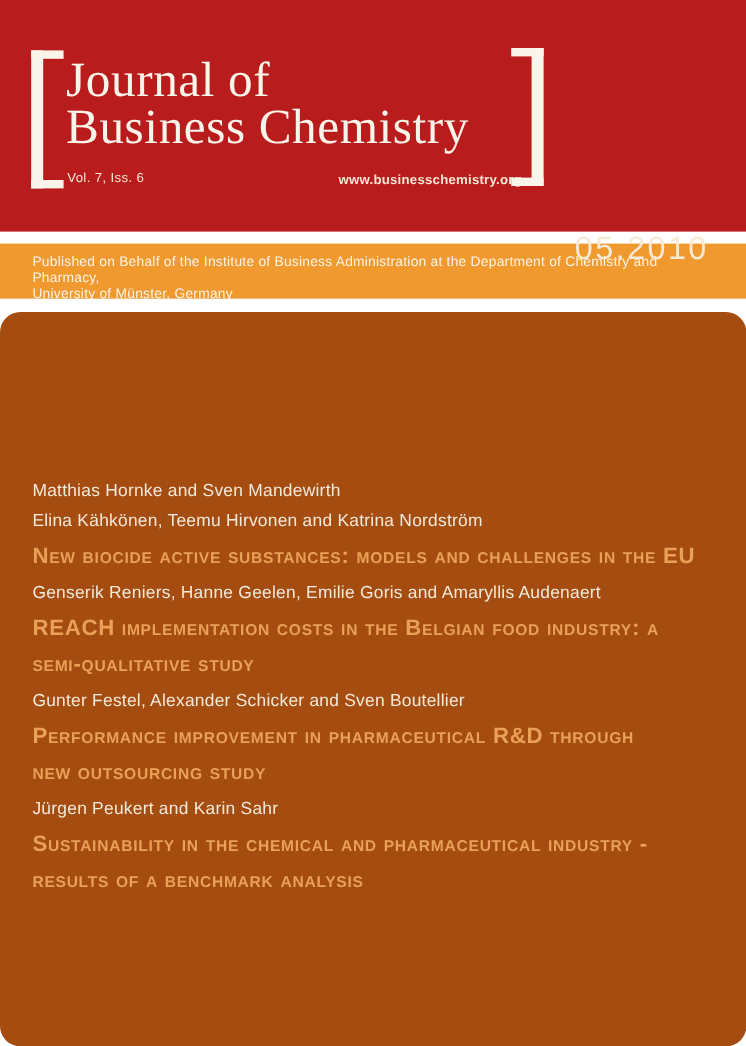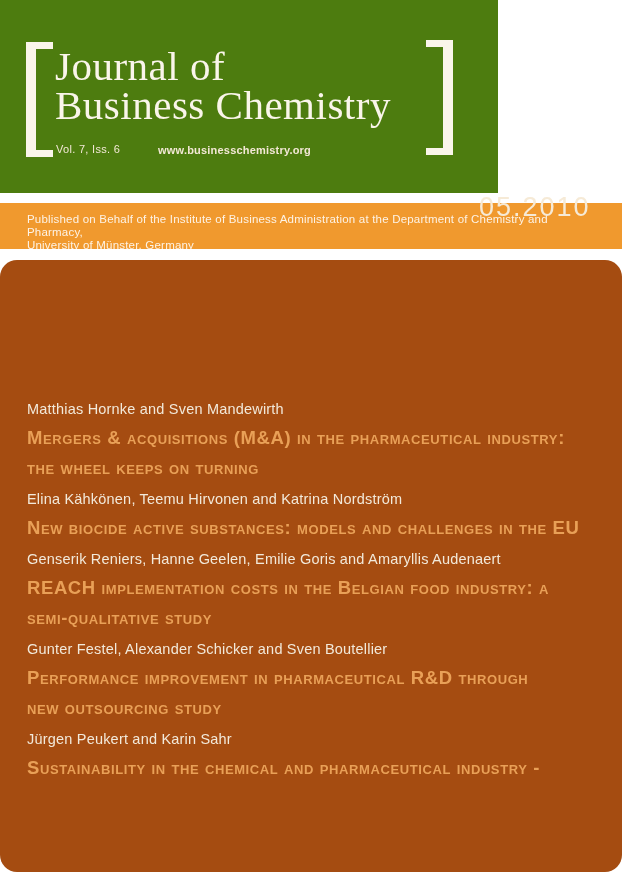--- a/index.html
+++ b/index.html
@@ -10,23 +10,23 @@
     position: relative;
     width: 622px;
     height: 872px;
     background: #ffffff;
     overflow: hidden;
   }
 
   
   .masthead {
     position: relative;
-    width: 498px;
+    width: 622px;
     height: 193px;
-    background: #4d7c0f;
+    background: #b91c1c;
   }
   .bracket-left {
     position: absolute;
     left: 26px; top: 42px;
     width: 27px; height: 115px;
     border-left: 10px solid #faf5ea;
     border-top: 7px solid #faf5ea;
     border-bottom: 7px solid #faf5ea;
   }
   .bracket-right {
@@ -133,24 +133,20 @@
     <div>Published on Behalf of the Institute of Business Administration at the Department of Chemistry and Pharmacy,</div>
     <div>University of Münster, Germany</div>
   </div>
 
   <div class="stripe-bottom"></div>
 
   <main class="toc">
 
     <div class="article">
       <div class="article-authors">Matthias Hornke and Sven Mandewirth</div>
-      <div class="article-title">
-        <div>Mergers &amp; acquisitions (M&amp;A) in the pharmaceutical industry:</div>
-        <div>the wheel keeps on turning</div>
-      </div>
     </div>
 
     <div class="article">
       <div class="article-authors">Elina Kähkönen, Teemu Hirvonen and Katrina Nordström</div>
       <div class="article-title">
         <div>New biocide active substances: models and challenges in the EU</div>
       </div>
     </div>
 
     <div class="article">
@@ -166,18 +162,19 @@
       <div class="article-title">
         <div>Performance improvement in pharmaceutical R&amp;D through</div>
         <div>new outsourcing study</div>
       </div>
     </div>
 
     <div class="article">
       <div class="article-authors">Jürgen Peukert and Karin Sahr</div>
       <div class="article-title">
         <div>Sustainability in the chemical and pharmaceutical industry -</div>
+        <div>results of a benchmark analysis</div>
       </div>
     </div>
 
   </main>
 
 </div>
 
 </body></html>

